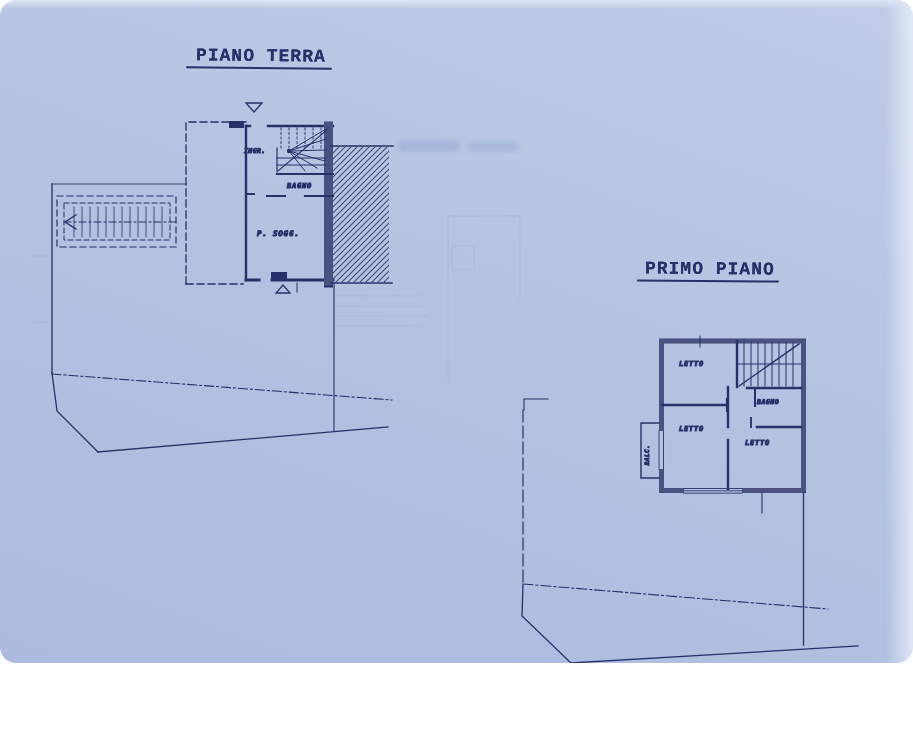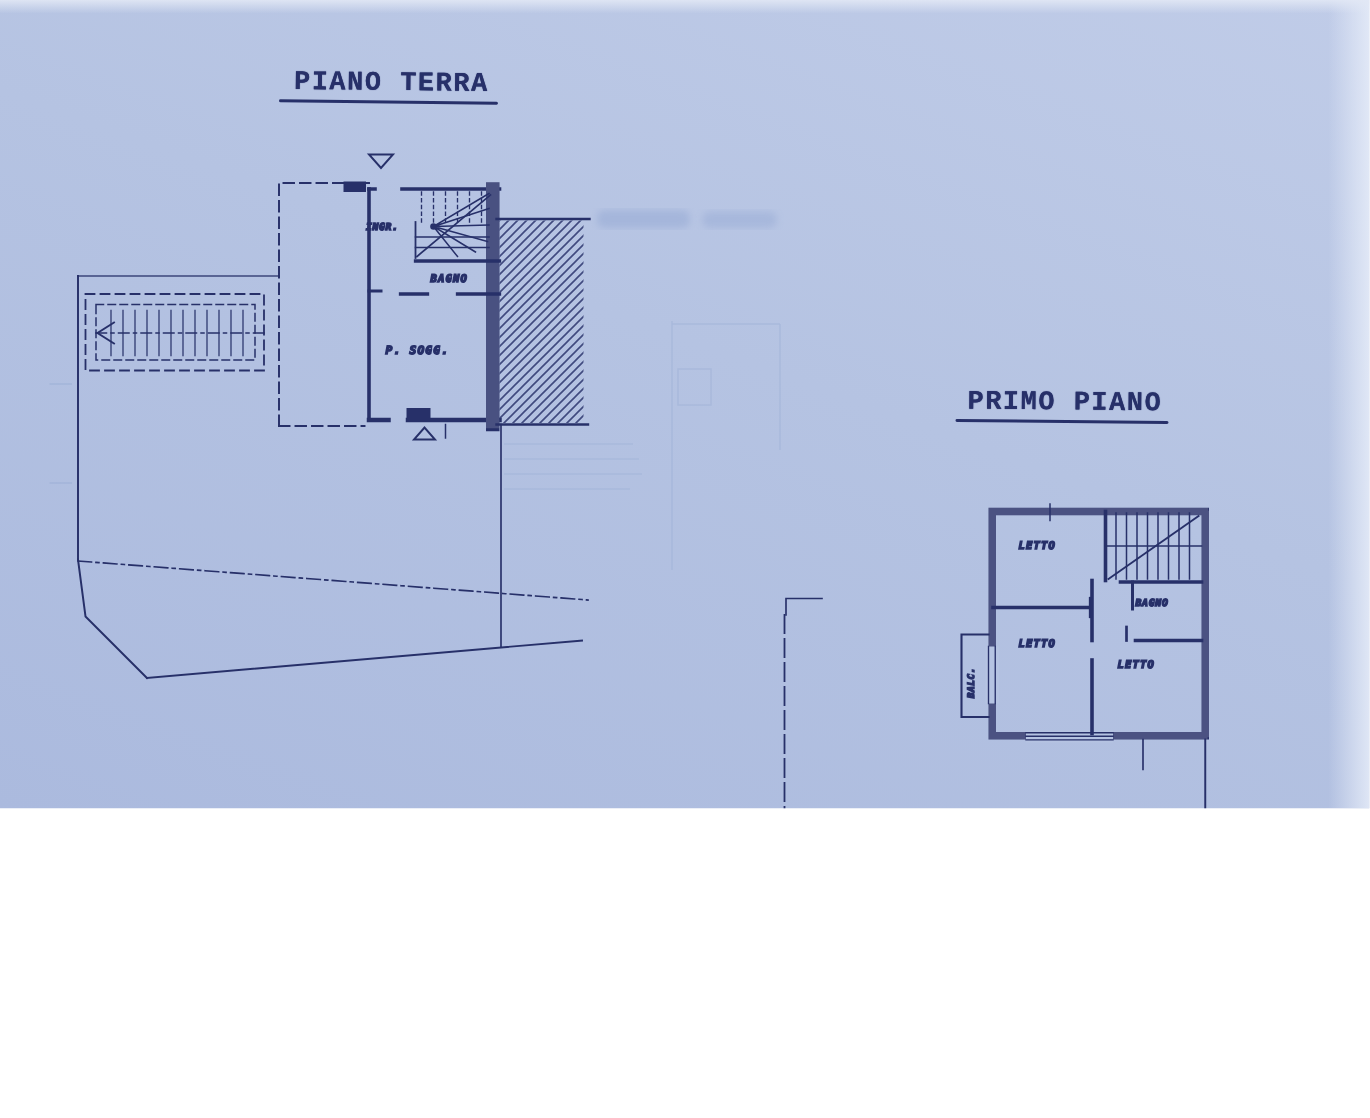--- a/index.html
+++ b/index.html
@@ -1,24 +1,25 @@
 <!DOCTYPE html>
 <html><head>
 <meta charset="utf-8">
 <style>
   html,body{margin:0;padding:0;}
   .page{
     position:relative;
-    width:913px;height:539px;
+    width:913px;height:663px;
     overflow:hidden;
     background:
       linear-gradient(180deg, rgba(226,232,245,.9) 0px, rgba(226,232,245,0) 9px),
       linear-gradient(90deg, rgba(255,255,255,0) 97%, rgba(231,237,249,.85) 100%),
       linear-gradient(200deg, #c0cce8 0%, #b5c3e2 45%, #abbade 100%);
     font-family:"Liberation Mono","DejaVu Sans Mono",monospace;
+    border-radius:16px;
   }
   .plan-title{
     position:absolute;
     color:#273069;
     font-weight:bold;
     font-size:18px;
     letter-spacing:1px;
     white-space:nowrap;
     text-shadow:0 0 .6px #273069;
   }

